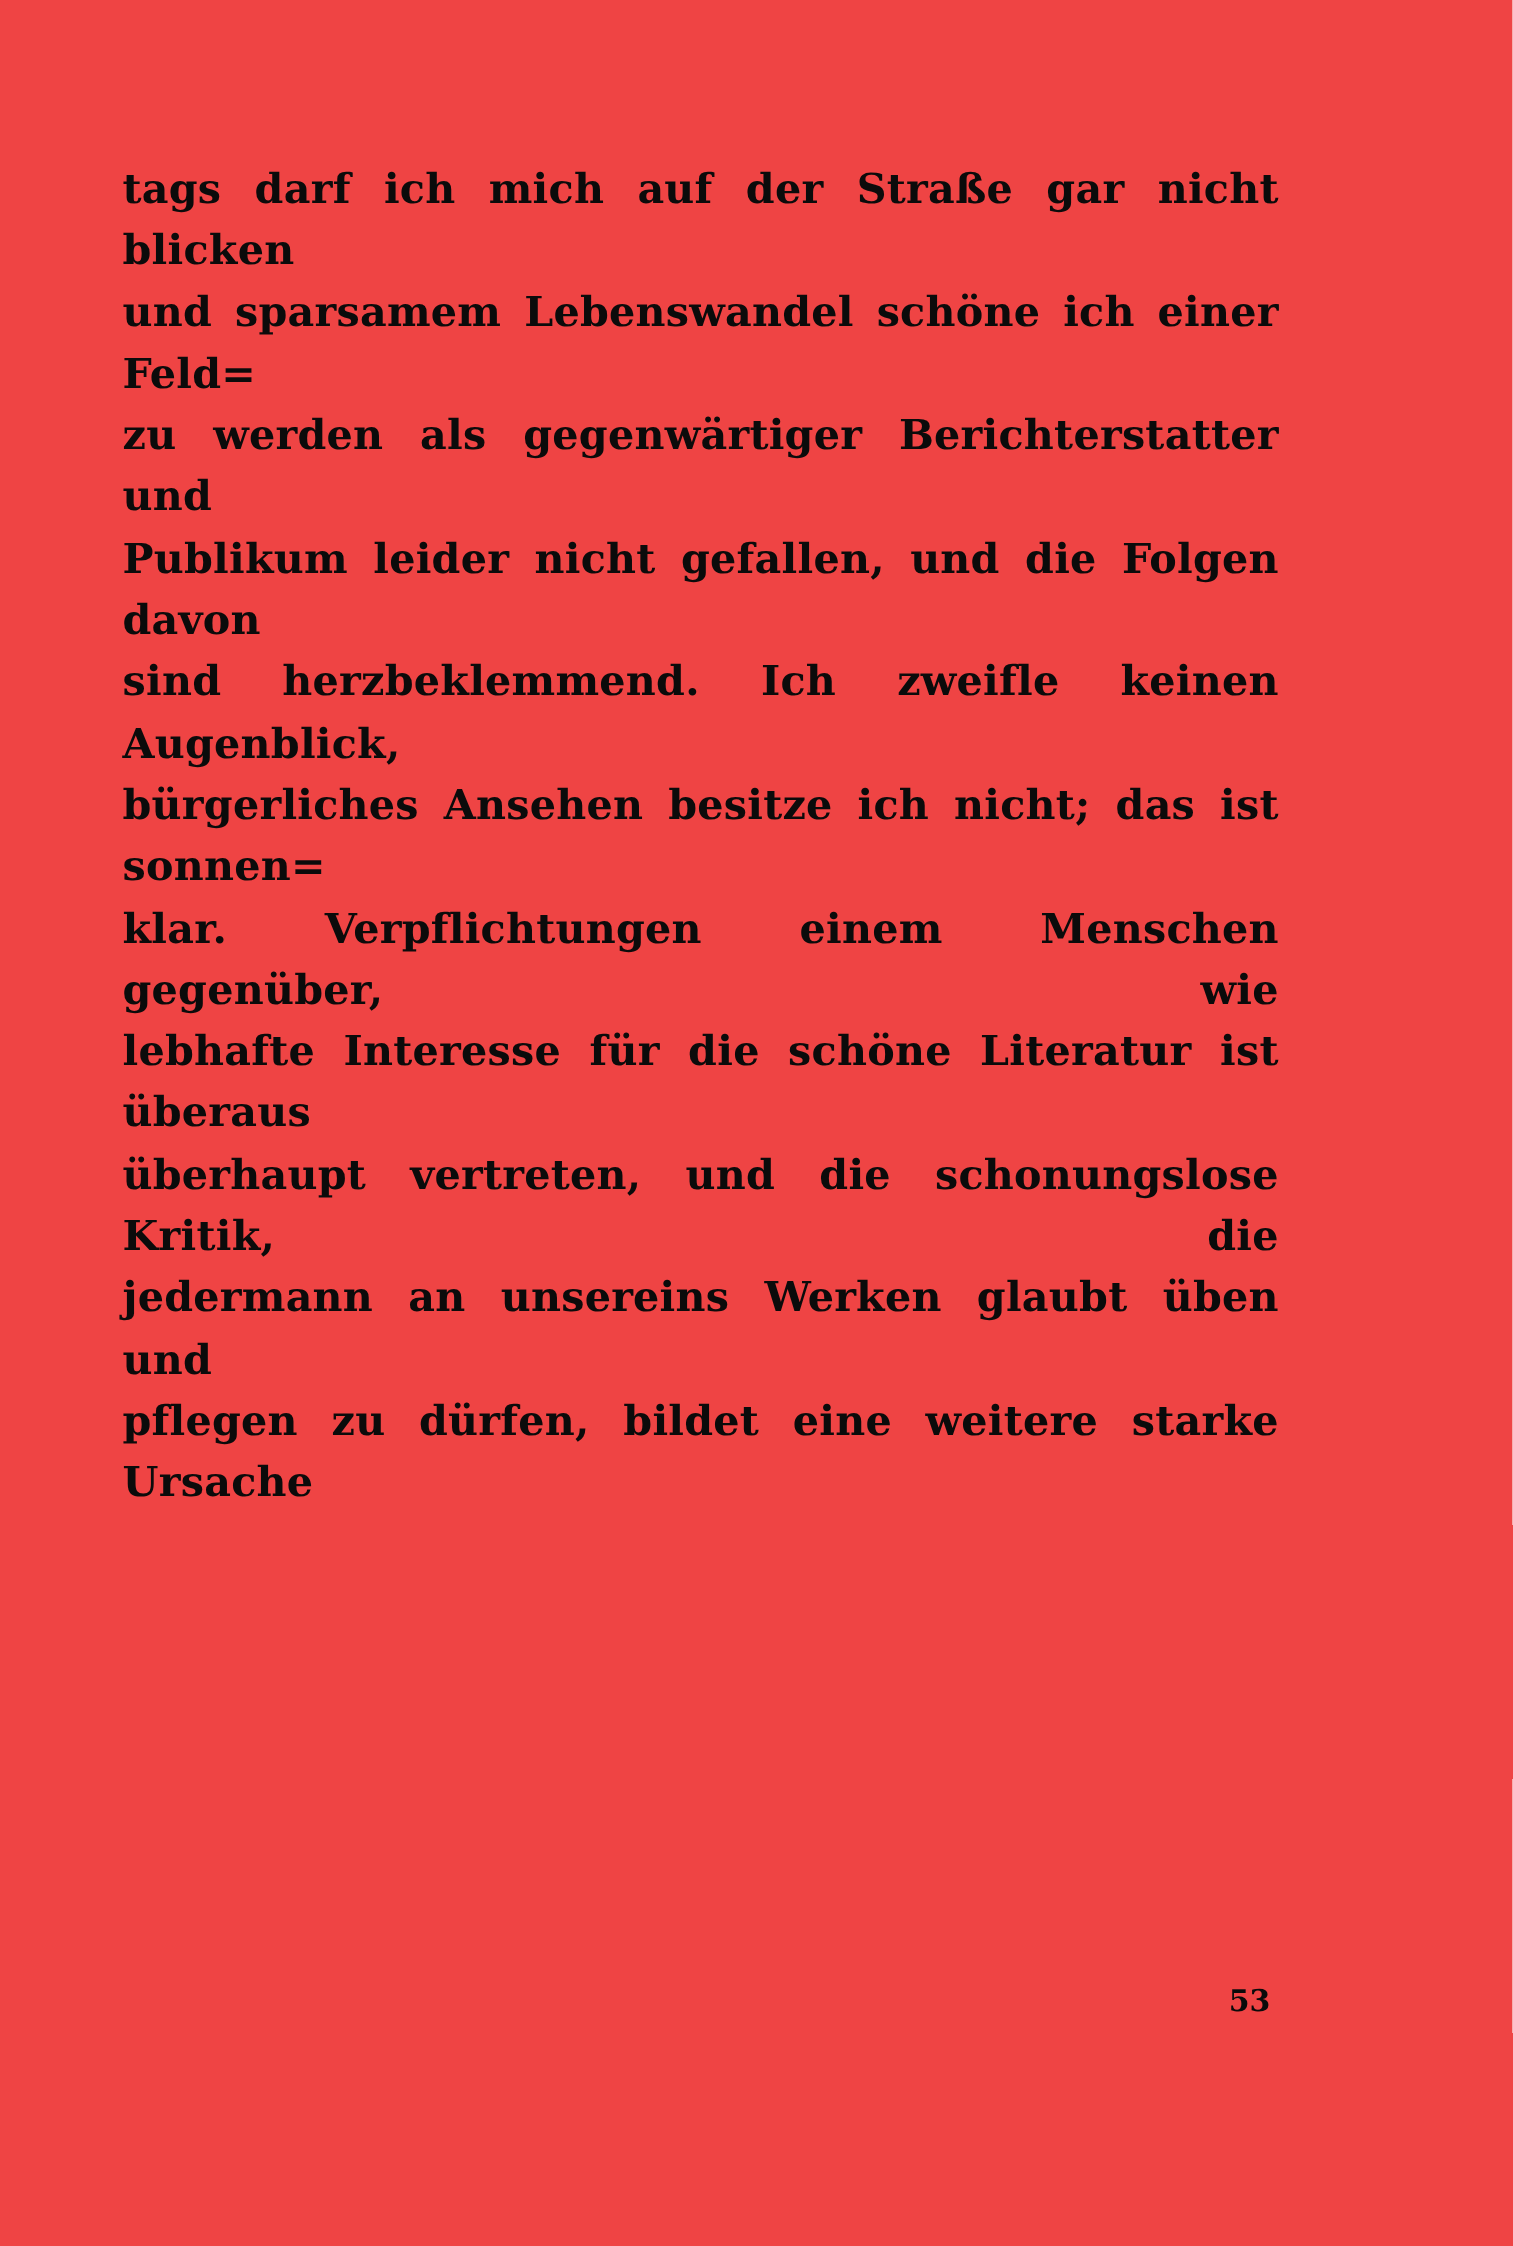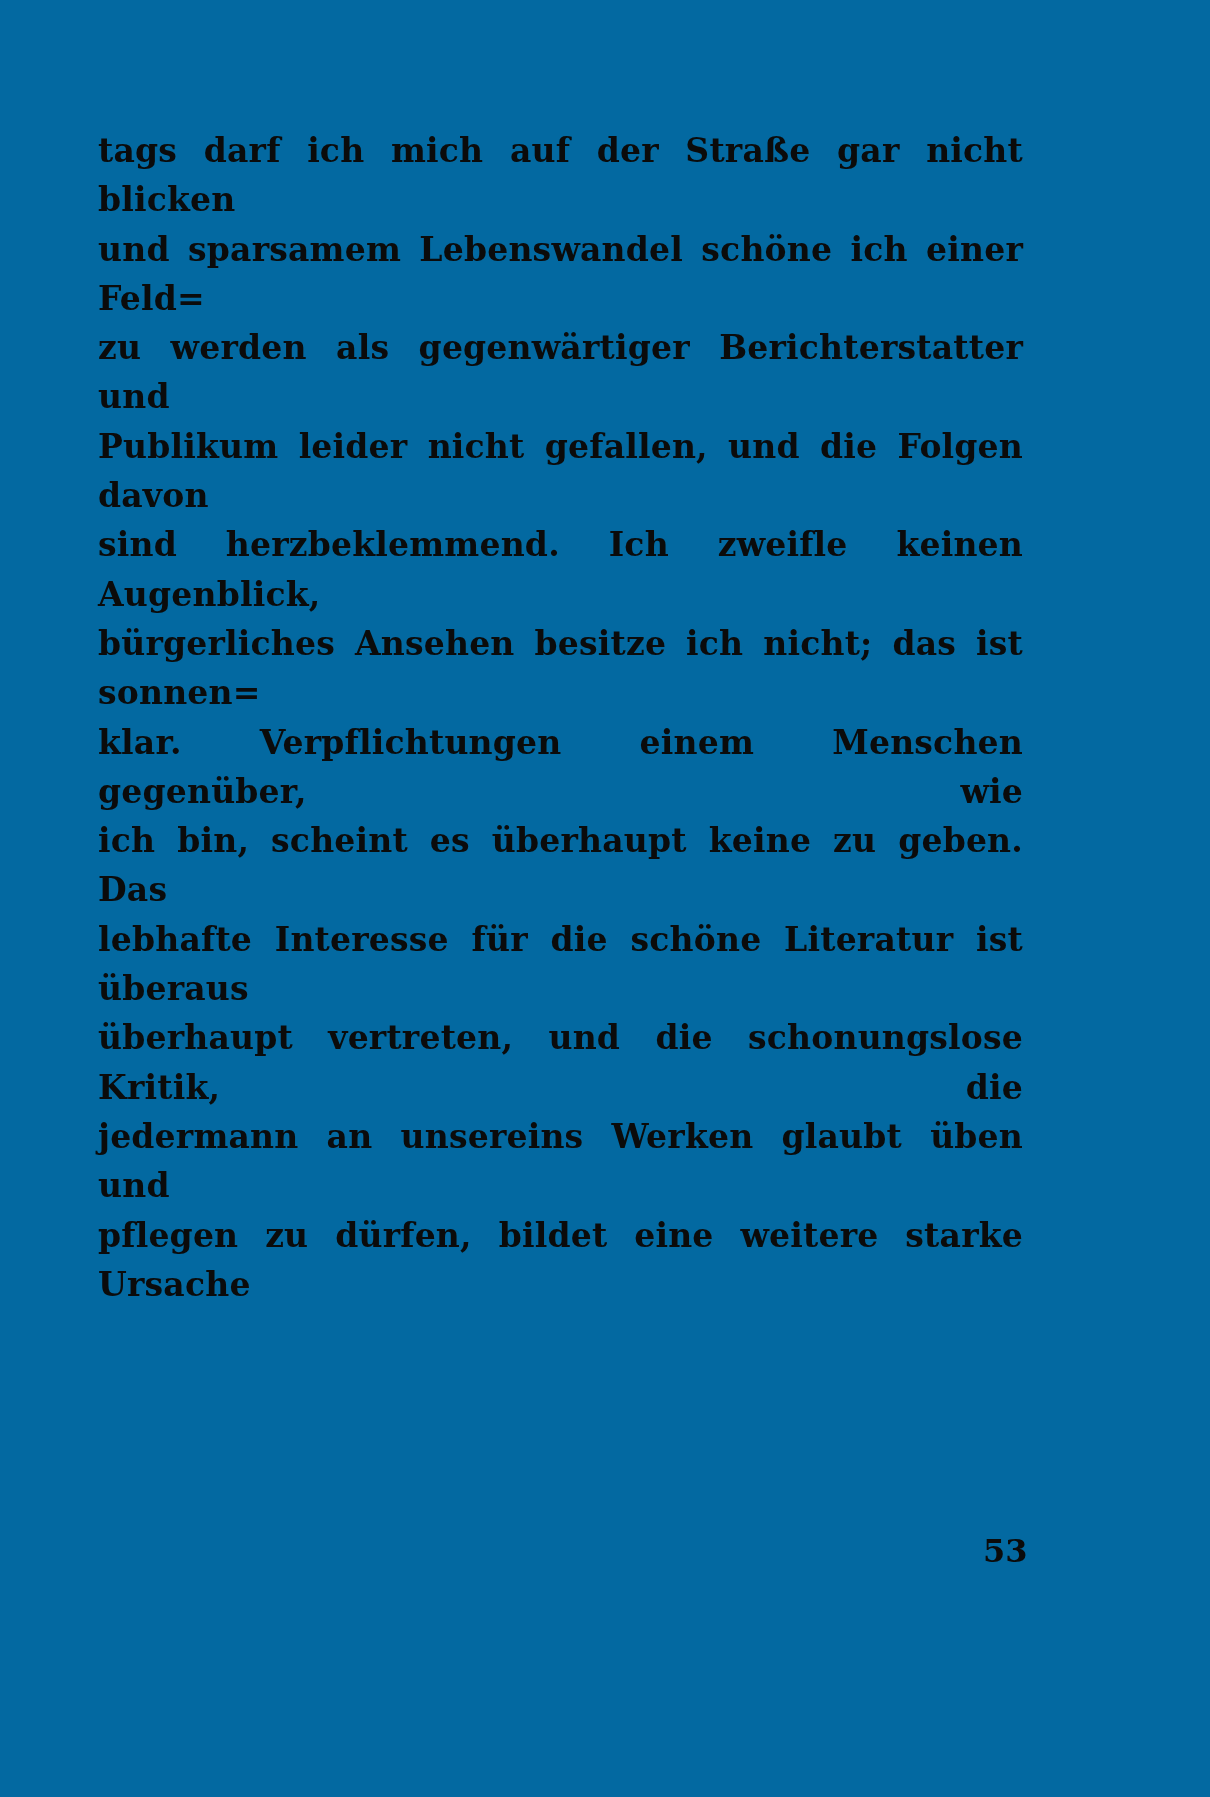--- a/index.html
+++ b/index.html
@@ -4,21 +4,21 @@
 <style>
   html, body {
     margin: 0;
     padding: 0;
     background: #ffffff;
   }
   .page {
     position: relative;
     width: 1210px;
     height: 1797px;
-    background: #0369a1;
+    background: #ef4444;
     overflow: hidden;
     font-family: "DejaVu Serif", serif;
   }
   .text-block {
     position: absolute;
     left: 98px;
     top: 126px;
     width: 925px;
   }
   .line {
@@ -27,39 +27,38 @@
     line-height: 49.3px;
     color: #0b0b0b;
     letter-spacing: 0.2px;
     text-align: justify;
     text-align-last: justify;
     white-space: normal;
   }
   .page-number {
     position: absolute;
     left: 983px;
-    top: 1532px;
-    font-size: 32px;
+    top: 1586px;
+    font-size: 24px;
     font-weight: bold;
     color: #0b0b0b;
     font-family: "DejaVu Serif", serif;
   }
 </style>
 </head>
 <body>
 
 <div class="page">
   <div class="text-block">
       <div class="line">tags darf ich mich auf der Straße gar nicht blicken</div>
       <div class="line">und sparsamem Lebenswandel schöne ich einer Feld=</div>
       <div class="line">zu werden als gegenwärtiger Berichterstatter und</div>
       <div class="line">Publikum leider nicht gefallen, und die Folgen davon</div>
       <div class="line">sind herzbeklemmend. Ich zweifle keinen Augenblick,</div>
       <div class="line">bürgerliches Ansehen besitze ich nicht; das ist sonnen=</div>
       <div class="line">klar. Verpflichtungen einem Menschen gegenüber, wie</div>
-      <div class="line">ich bin, scheint es überhaupt keine zu geben. Das</div>
       <div class="line">lebhafte Interesse für die schöne Literatur ist überaus</div>
       <div class="line">überhaupt vertreten, und die schonungslose Kritik, die</div>
       <div class="line">jedermann an unsereins Werken glaubt üben und</div>
       <div class="line">pflegen zu dürfen, bildet eine weitere starke Ursache</div>
     </div>
   <div class="page-number">53</div>
 </div>
 
 </body></html>

